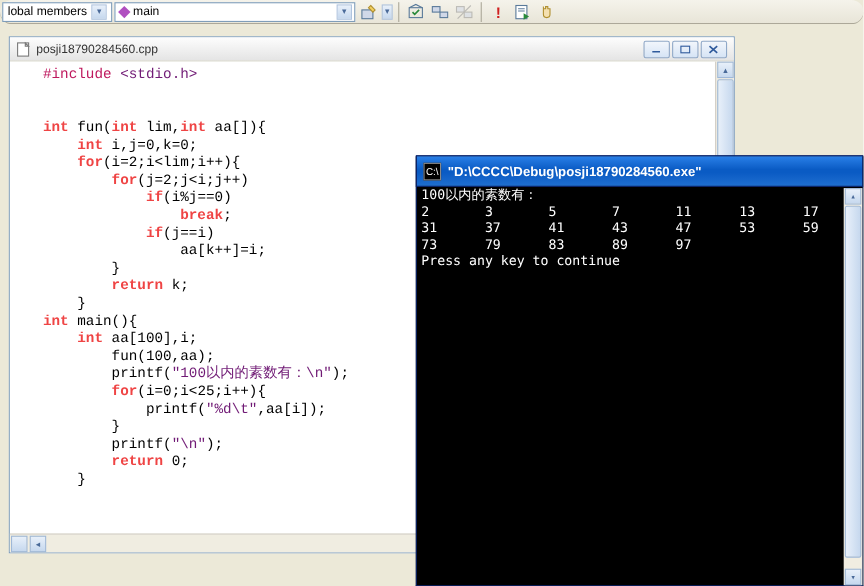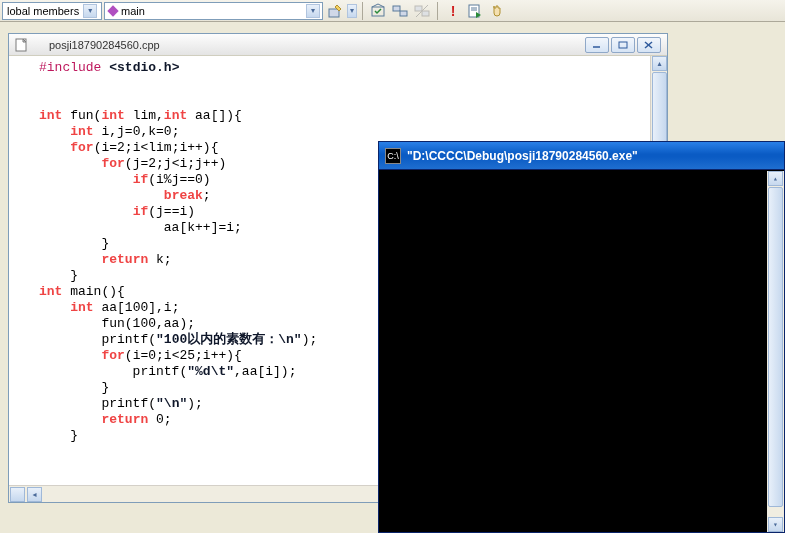--- a/index.html
+++ b/index.html
@@ -15,20 +15,21 @@
   position: relative;
 }
 .toolbar {
   height: 22px;
   background: linear-gradient(#f5f3eb, #e8e5d8);
   border-bottom: 1px solid #aca899;
   display: flex;
   align-items: center;
   padding: 0 2px;
   gap: 2px;
+  border-radius: 11px;
 }
 .combo {
   height: 18px;
   background: #fff;
   border: 1px solid #7f9db9;
   display: inline-flex;
   align-items: center;
   padding: 0 2px 0 4px;
   font-size: 11px;
 }
@@ -77,21 +78,20 @@
   display: flex;
   flex-direction: column;
 }
 .mdi-title {
   height: 22px;
   background: linear-gradient(#fdfdfd, #e4e4e4);
   border-bottom: 1px solid #d0cebf;
   display: flex;
   align-items: center;
   padding: 0 6px;
-  gap: 16px;
 }
 .mdi-title .file-icon {
   width: 14px;
   height: 14px;
   margin-right: 4px;
   display: flex;
   align-items: center;
   justify-content: center;
 }
 .mdi-title .title-text {
@@ -123,21 +123,21 @@
   font-family: "Courier New", monospace;
   font-size: 13px;
   line-height: 16px;
   padding: 4px 0 4px 30px;
   white-space: pre;
   color: #000;
 }
 .editor .line { display: block; }
 .kw { color: #ef4444; font-weight: bold; }
 .pp { color: #be185d; font-weight: normal; }
-.str { color: #0f172a; font-weight: bold; }
+.str { color: #701a75; font-weight: normal; }
 .scroll-track-v {
   position: absolute;
   right: 0; top: 22px; bottom: 17px;
   width: 17px;
   background: #f0ede1;
   border-left: 1px solid #d4d0c8;
 }
 .scroll-thumb-v {
   position: absolute;
   left: 1px; top: 16px;
@@ -313,18 +313,23 @@
     <div class="scroll-btn" style="left:18px;top:1px">◂</div>
     <div class="scroll-btn" style="right:1px;top:1px">▸</div>
   </div>
 </div>
 
 <div class="console">
   <div class="console-title">
     <span class="cicon">C:\</span>
     <span>"D:\CCCC\Debug\posji18790284560.exe"</span>
   </div>
+  <div class="console-body" id="console-body">100以内的素数有：
+2       3       5       7       11      13      17
+31      37      41      43      47      53      59
+73      79      83      89      97
+Press any key to continue</div>
   <div class="console-scrollbar">
     <div class="scroll-btn" style="left:1px;top:0">▴</div>
     <div style="position:absolute;left:1px;top:16px;width:15px;height:320px;background:linear-gradient(90deg,#e8f0fa,#c6d8ee);border:1px solid #9fb8d8;border-radius:2px"></div>
     <div class="scroll-btn" style="left:1px;bottom:0">▾</div>
   </div>
 </div>
 
 </body></html>

